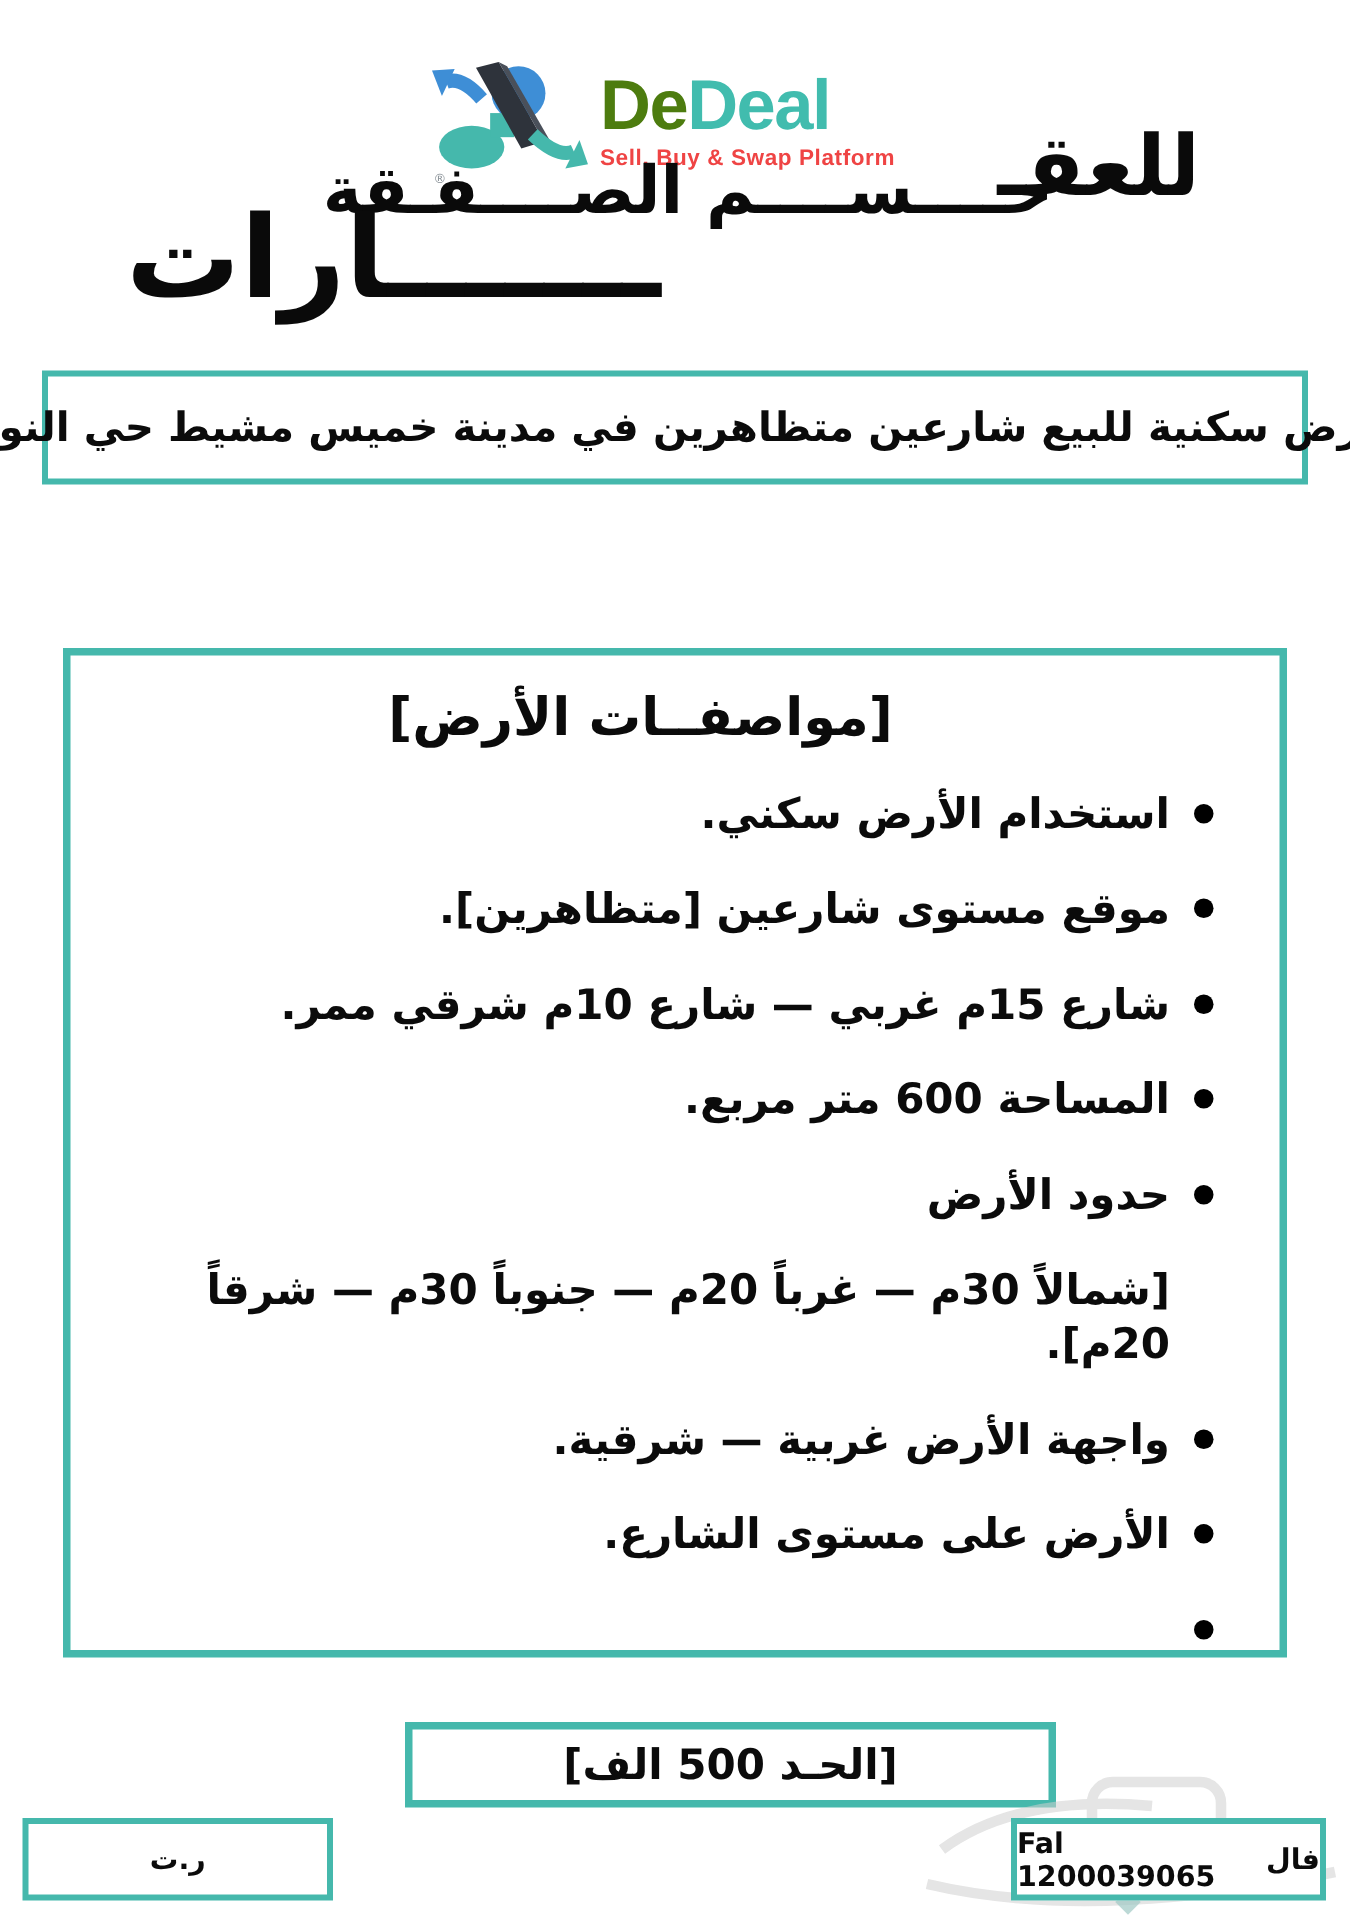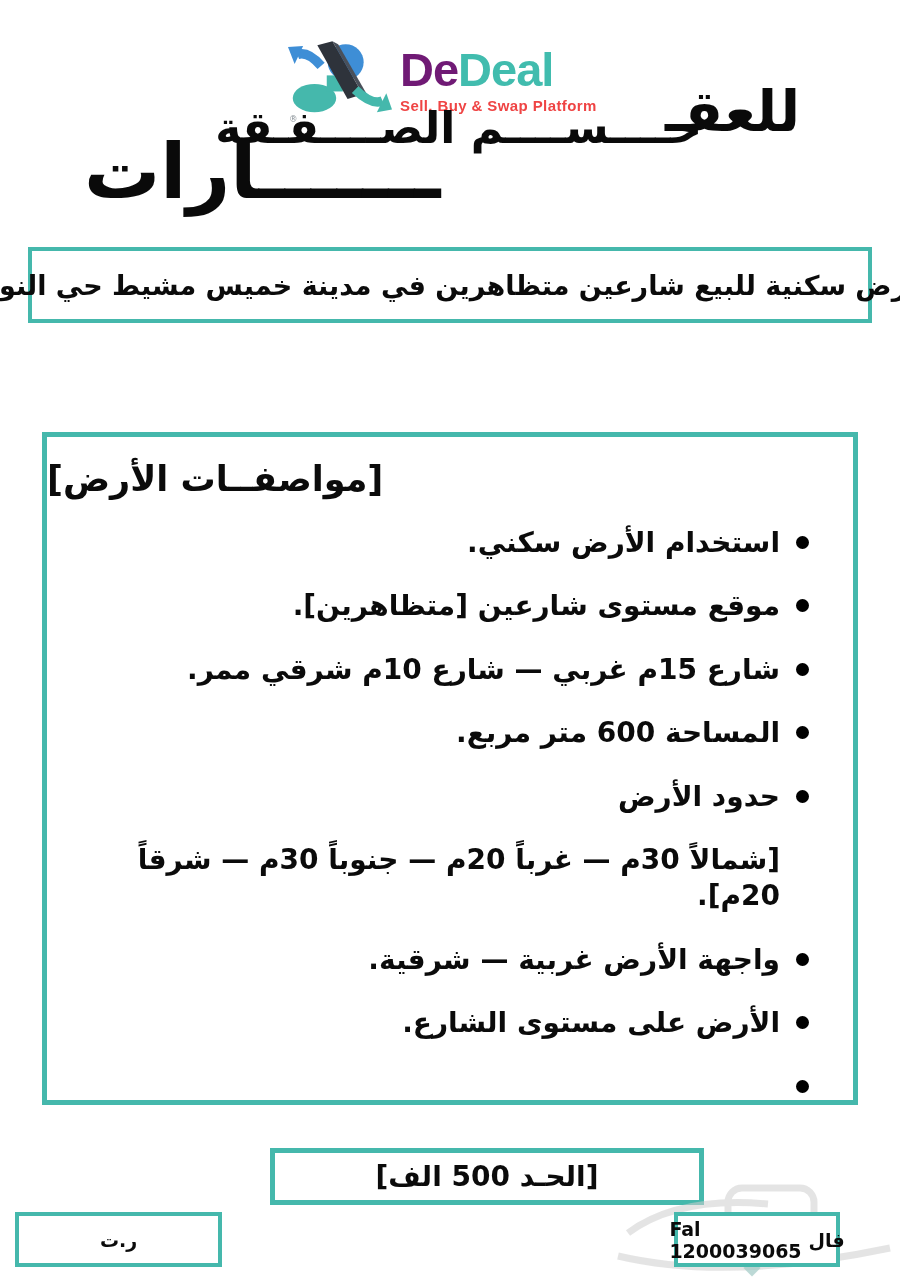--- a/index.html
+++ b/index.html
@@ -11,21 +11,21 @@
   }
   .abs{position:absolute;}
 
   
   .logo-mark{left:288px;top:40px;width:104px;height:84px;}
   .logo-text{left:400px;top:46px;line-height:1;}
   .dedeal{
     font-family:"Liberation Sans", sans-serif;
     font-weight:bold;font-size:47px;letter-spacing:-1px;white-space:nowrap;
   }
-  .dedeal .de{color:#701a75;}
+  .dedeal .de{color:#4d7c0f;}
   .dedeal .deal{color:#41bcae;}
   .tagline{
     font-family:"Liberation Sans", sans-serif;
     font-weight:bold;font-size:15px;color:#ef4444;margin-top:5px;
     letter-spacing:.4px;white-space:nowrap;
   }
 
   
   .brand-part{font-weight:800;color:#0a0a0a;white-space:nowrap;line-height:1;direction:rtl;}
   .brand-r{right:100px;top:84px;font-size:56px;}
@@ -39,21 +39,21 @@
   }
   .title-banner{
     left:28px;top:247px;width:844px;height:76px;
     font-size:27px;font-weight:800;direction:rtl;white-space:nowrap;
   }
   .specs-box{
     left:42px;top:432px;width:816px;height:673px;
     border:5px solid var(--accent,#45b8ac);background:#fff;box-sizing:border-box;
   }
   .specs-heading{
-    direction:rtl;text-align:left;padding:22px 46px 0 0;
+    direction:rtl;text-align:center;padding:22px 46px 0 0;
     font-size:35px;font-weight:800;
   }
   .specs-list{direction:rtl;margin-top:26px;padding:0 44px 0 26px;}
   .spec-row{
     display:flex;align-items:flex-start;gap:16px;
     margin-bottom:27px;font-size:28px;font-weight:700;line-height:1.3;
   }
   .spec-dot{
     width:13px;height:13px;border-radius:50%;background:#000;
     flex:none;margin-top:11px;
@@ -63,21 +63,21 @@
   .price-banner{
     left:270px;top:1148px;width:434px;height:57px;
     border-width:5px;font-size:28px;font-weight:800;direction:rtl;white-space:nowrap;
   }
 
   .footer-box{
     height:55px;top:1212px;font-size:19px;font-weight:800;gap:7px;z-index:2;
   }
   .footer-box .latin{direction:ltr;font-family:"DejaVu Sans",sans-serif;}
   .footer-left{left:15px;width:207px;}
-  .footer-right{left:674px;width:166px;}
+  .footer-right{left:674px;width:210px;}
 
   .watermark{left:608px;top:1178px;width:292px;height:99px;z-index:1;}
 </style>
 </head>
 <body style="--accent: #45b8ac; background: rgb(255, 255, 255);">
 
 <svg class="abs logo-mark" viewBox="0 0 110 88" xmlns="http://www.w3.org/2000/svg">
 
   <circle cx="61" cy="23" r="19" fill="#3e8ed6"></circle>
 

